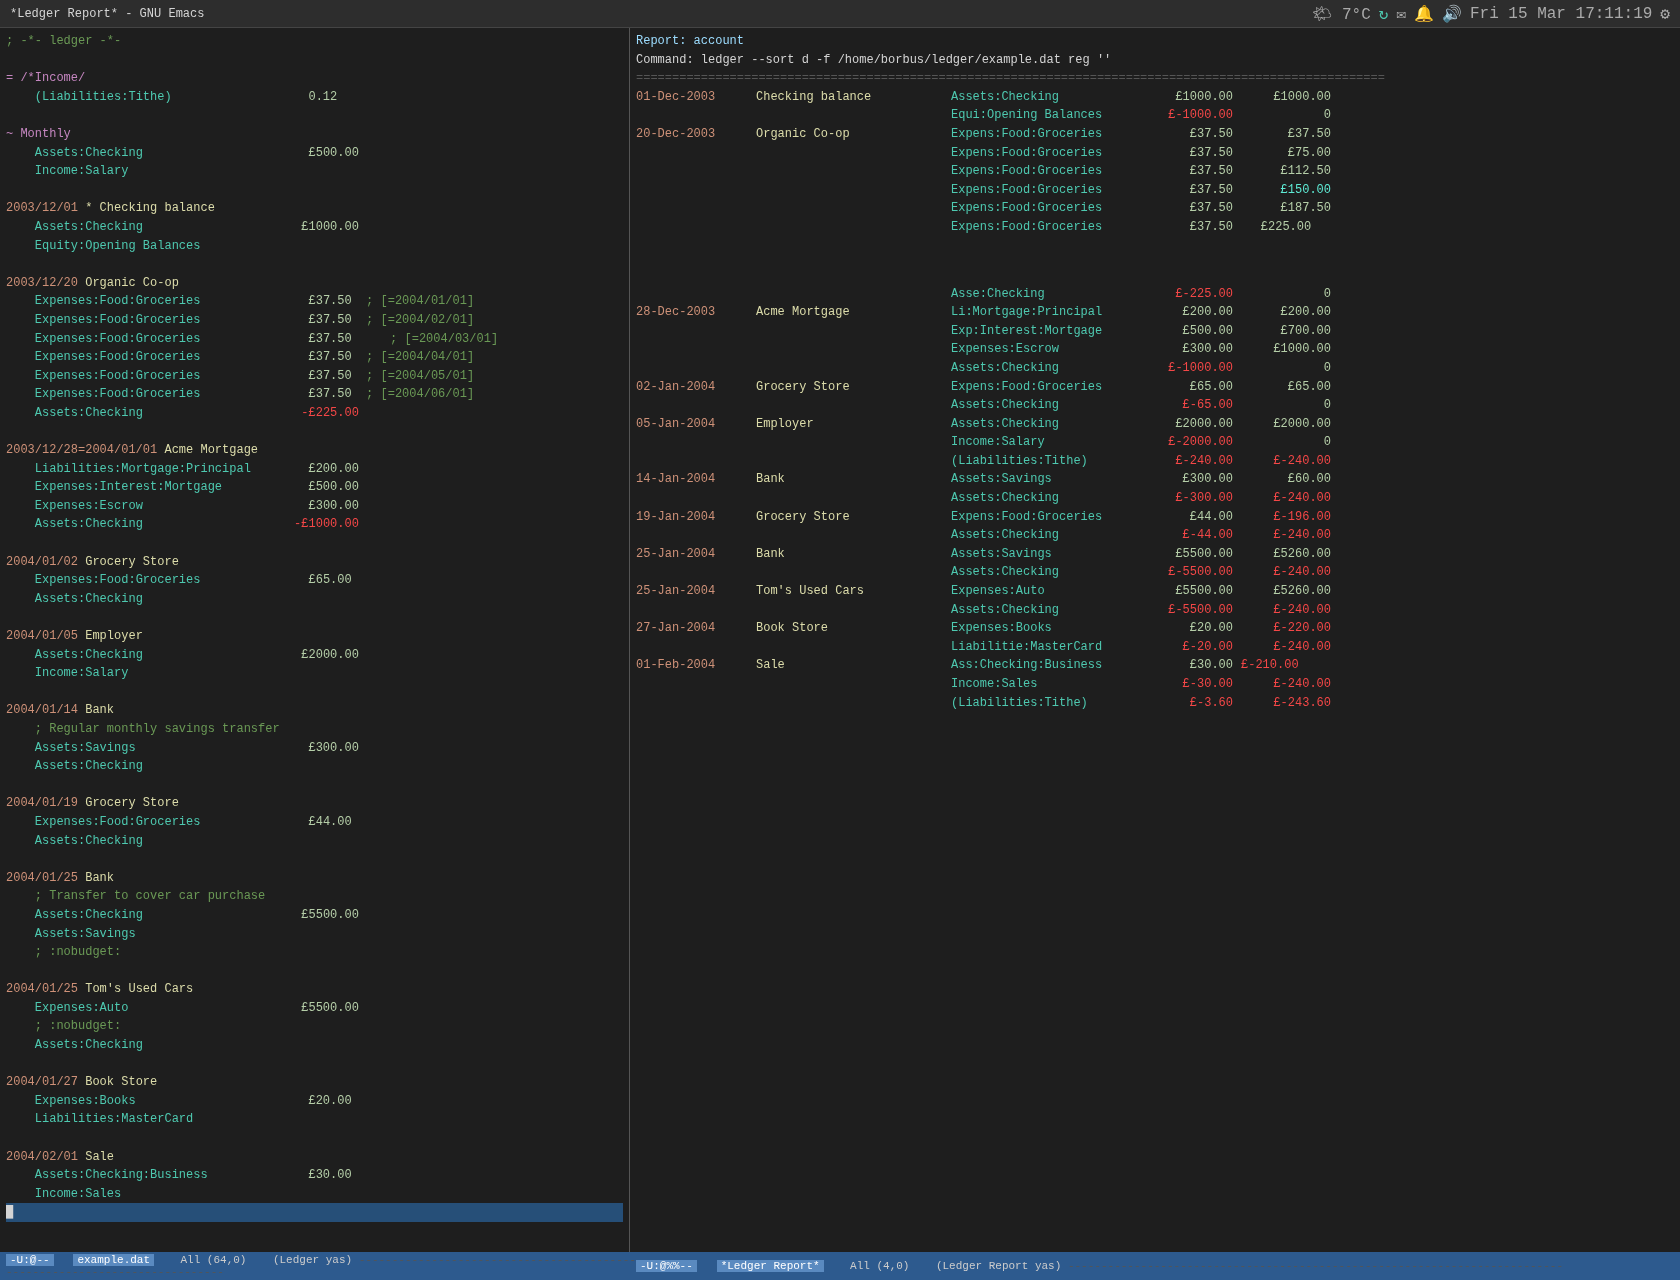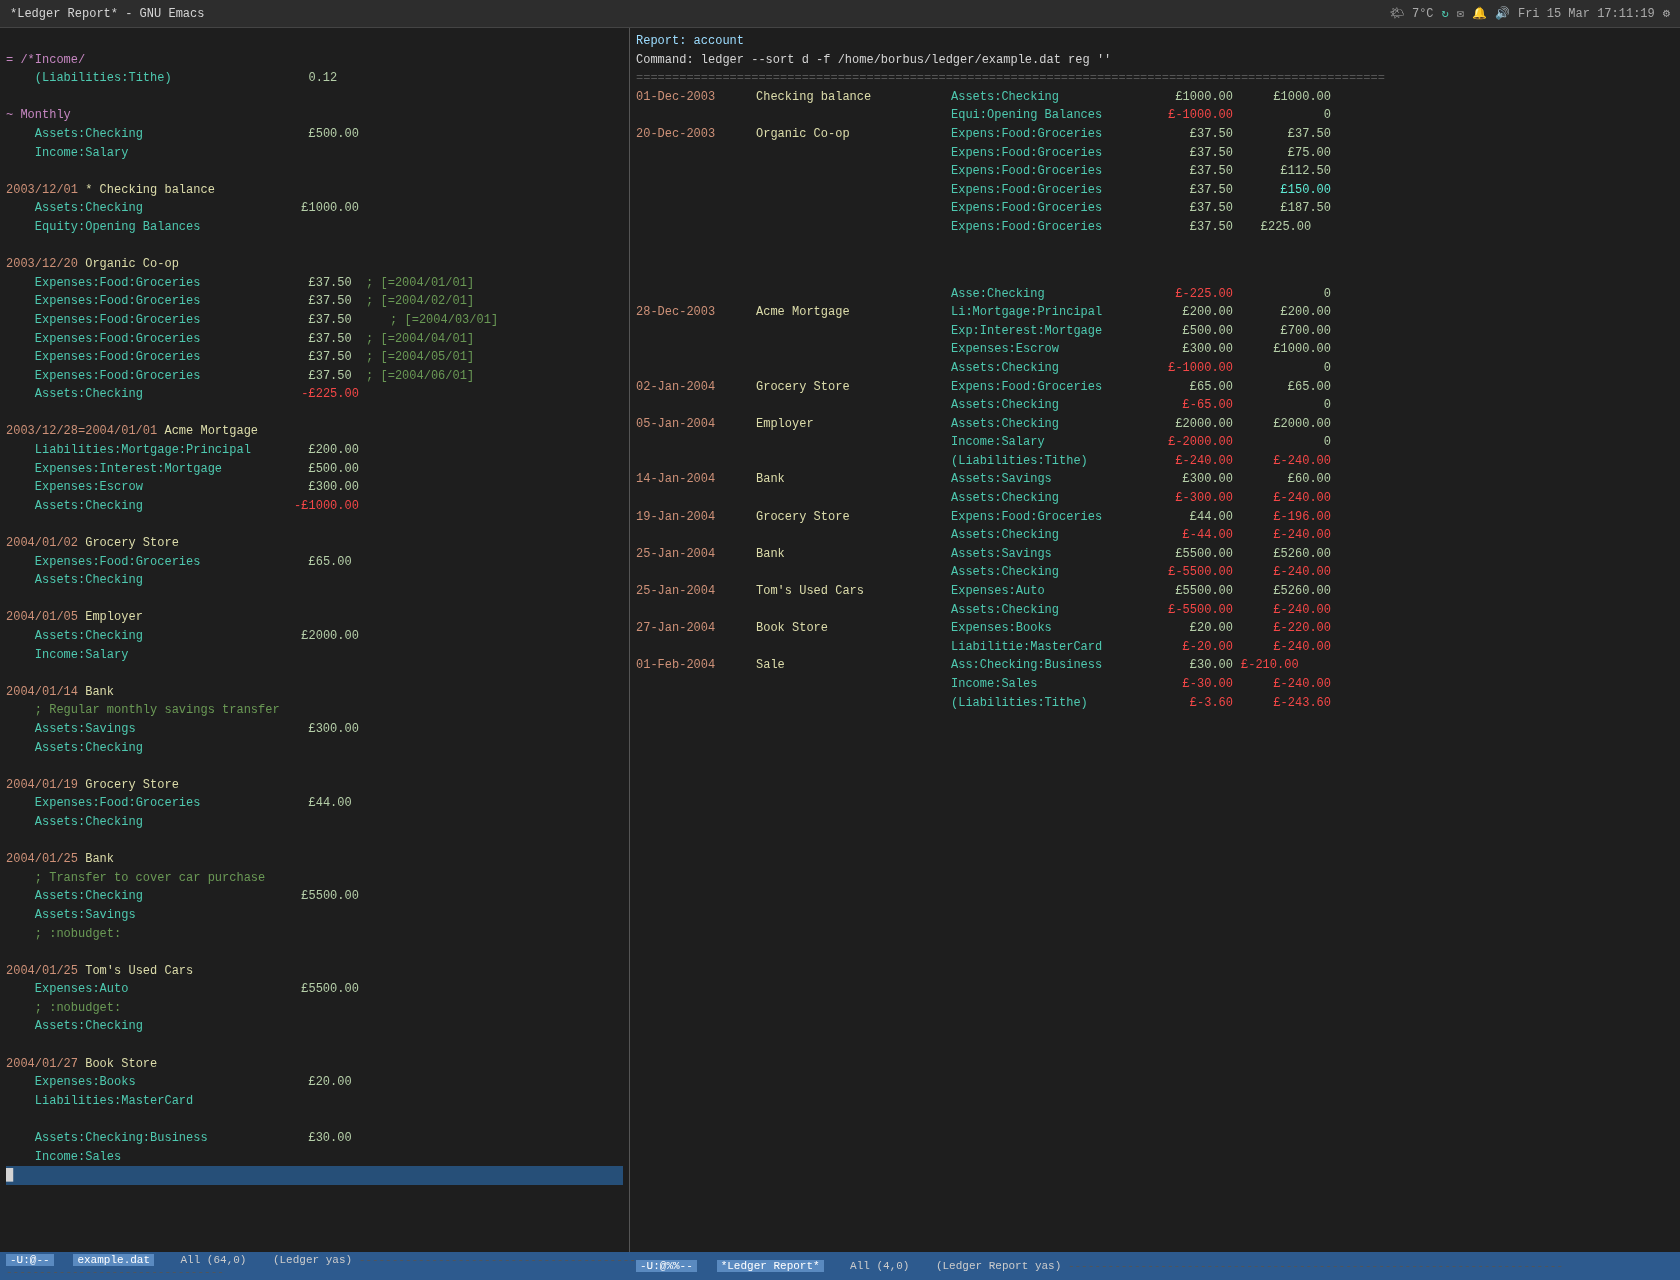--- a/index.html
+++ b/index.html
@@ -20,21 +20,21 @@
       display: flex;
       align-items: center;
       justify-content: space-between;
       padding: 0 10px;
       border-bottom: 1px solid #444;
     }
     #titlebar-right {
       display: flex;
       align-items: center;
       gap: 8px;
-      font-size: 12px;
+      font-size: 16px;
       color: #aaa;
       justify-content: space-between;
     }
 
     
     #main {
       display: flex;
       height: calc(1280px - 56px);
     }
 
@@ -110,20 +110,21 @@
     <span>🔊</span>
     <span>Fri 15 Mar  17:11:19</span>
     <span>⚙</span>
   </div>
 </div>
 
 <div id="main">
 
   <div id="left-pane">
     <div class="pane-content">
+      <div class="line comment">; -*- ledger -*-</div>
       <div class="line">&nbsp;</div>
       <div class="line"><span style="color:#c586c0;">= /*Income/</span></div>
       <div class="line">    <span style="color:#4ec9b0;">(Liabilities:Tithe)</span>                   <span style="color:#b5cea8;">0.12</span></div>
       <div class="line">&nbsp;</div>
       <div class="line"><span style="color:#c586c0;">~ Monthly</span></div>
       <div class="line">    <span style="color:#4ec9b0;">Assets:Checking</span>                       <span style="color:#b5cea8;">£500.00</span></div>
       <div class="line">    <span style="color:#4ec9b0;">Income:Salary</span></div>
       <div class="line">&nbsp;</div>
       <div class="line"><span style="color:#ce9178;">2003/12/01</span> <span style="color:#dcdcaa;">* Checking balance</span></div>
       <div class="line">    <span style="color:#4ec9b0;">Assets:Checking</span>                      <span style="color:#b5cea8;">£1000.00</span></div>
@@ -169,20 +170,21 @@
       <div class="line">&nbsp;</div>
       <div class="line"><span style="color:#ce9178;">2004/01/25</span> <span style="color:#dcdcaa;">Tom's Used Cars</span></div>
       <div class="line">    <span style="color:#4ec9b0;">Expenses:Auto</span>                        <span style="color:#b5cea8;">£5500.00</span></div>
       <div class="line comment">    ; :nobudget:</div>
       <div class="line">    <span style="color:#4ec9b0;">Assets:Checking</span></div>
       <div class="line">&nbsp;</div>
       <div class="line"><span style="color:#ce9178;">2004/01/27</span> <span style="color:#dcdcaa;">Book Store</span></div>
       <div class="line">    <span style="color:#4ec9b0;">Expenses:Books</span>                        <span style="color:#b5cea8;">£20.00</span></div>
       <div class="line">    <span style="color:#4ec9b0;">Liabilities:MasterCard</span></div>
       <div class="line">&nbsp;</div>
+      <div class="line"><span style="color:#ce9178;">2004/02/01</span> <span style="color:#dcdcaa;">Sale</span></div>
       <div class="line">    <span style="color:#4ec9b0;">Assets:Checking:Business</span>              <span style="color:#b5cea8;">£30.00</span></div>
       <div class="line">    <span style="color:#4ec9b0;">Income:Sales</span></div>
       <div class="line cursor-line">█</div>
     </div>
   </div>
 
   <div id="right-pane">
     <div class="pane-content">
       <div class="line"><span style="color:#9cdcfe;">Report: account</span></div>
       <div class="line"><span style="color:#d4d4d4;">Command: ledger --sort d -f /home/borbus/ledger/example.dat reg ''</span></div>

